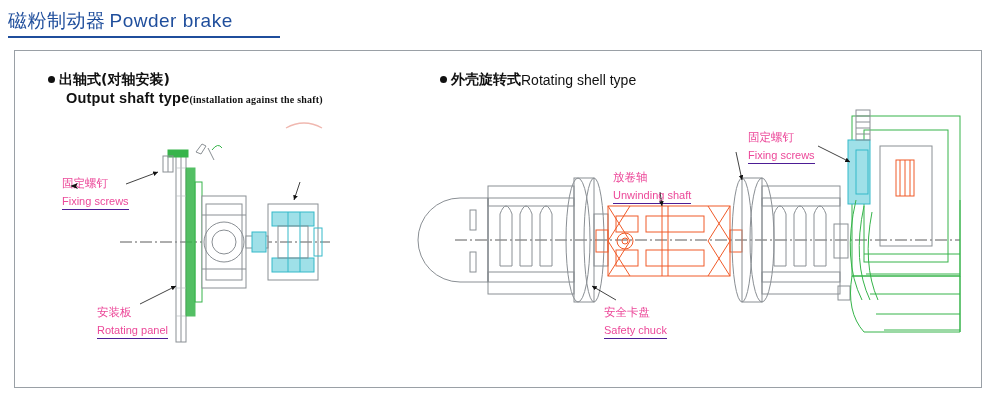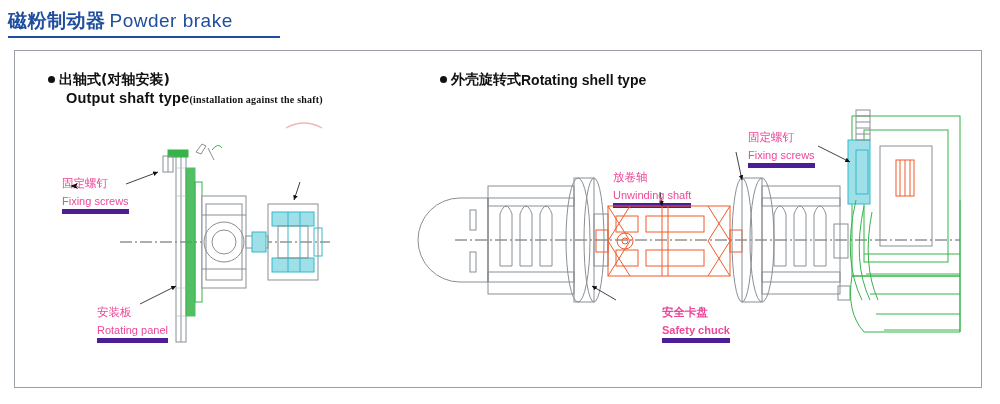--- a/index.html
+++ b/index.html
@@ -25,21 +25,20 @@
     left: 8px;
     top: 8px;
     font-size: 19px;
     color: #1f4e9c;
     letter-spacing: 0.5px;
     white-space: nowrap;
   }
   .page-title .cn {
     font-family: "DejaVu Sans", sans-serif;
     font-size: 19px;
-    font-weight: bold;
   }
   .page-title .en {
     font-size: 19px;
     padding-left: 4px;
     margin-top: 20px;
   }
   .title-rule {
     position: absolute;
     left: 8px;
     top: 36px;
@@ -74,21 +73,21 @@
   }
   .sec-cn {
     font-family: "DejaVu Sans", sans-serif;
     font-size: 14px;
     font-weight: bold;
     color: #111;
     vertical-align: middle;
   }
   .sec-en {
     font-size: 14px;
-    font-weight: bold;
+    font-weight: normal;
     color: #111;
     vertical-align: middle;
   }
   .sec-en-small {
     font-size: 10px;
     font-weight: bold;
     color: #111;
     font-family: Liberation Serif, serif;
   }
   .sec-sub {
@@ -109,21 +108,21 @@
   .label .l-cn {
     display: block;
     font-family: "DejaVu Sans", sans-serif;
     font-size: 11.5px;
   }
   .label .l-en {
     display: block;
     font-size: 11px;
   }
   .label.underline-en .l-en {
-    border-bottom: 5px solid #4c1d95;
+    border-bottom: 1px solid #4c1d95;
     display: inline-block;
   }
   
   .draw {
     position: absolute;
     left: 0;
     top: 0;
     width: 1000px;
     height: 404px;
     pointer-events: none;
@@ -161,21 +160,21 @@
   <div class="label underline-en" style="left:97px; top:305px;">
     <span class="l-cn">安装板</span>
     <span class="l-en">Rotating panel</span>
   </div>
 
   <div class="label underline-en" style="left:613px; top:170px;">
     <span class="l-cn">放卷轴</span>
     <span class="l-en">Unwinding shaft</span>
   </div>
 
-  <div class="label underline-en" style="left:662px; top:305px;font-weight:bold;">
+  <div class="label underline-en" style="left:604px; top:305px;">
     <span class="l-cn">安全卡盘</span>
     <span class="l-en">Safety chuck</span>
   </div>
 
   <div class="label underline-en" style="left:748px; top:130px;">
     <span class="l-cn">固定螺钉</span>
     <span class="l-en">Fixing screws</span>
   </div>
 
   <svg class="draw" viewBox="0 0 1000 404" xmlns="http://www.w3.org/2000/svg">

